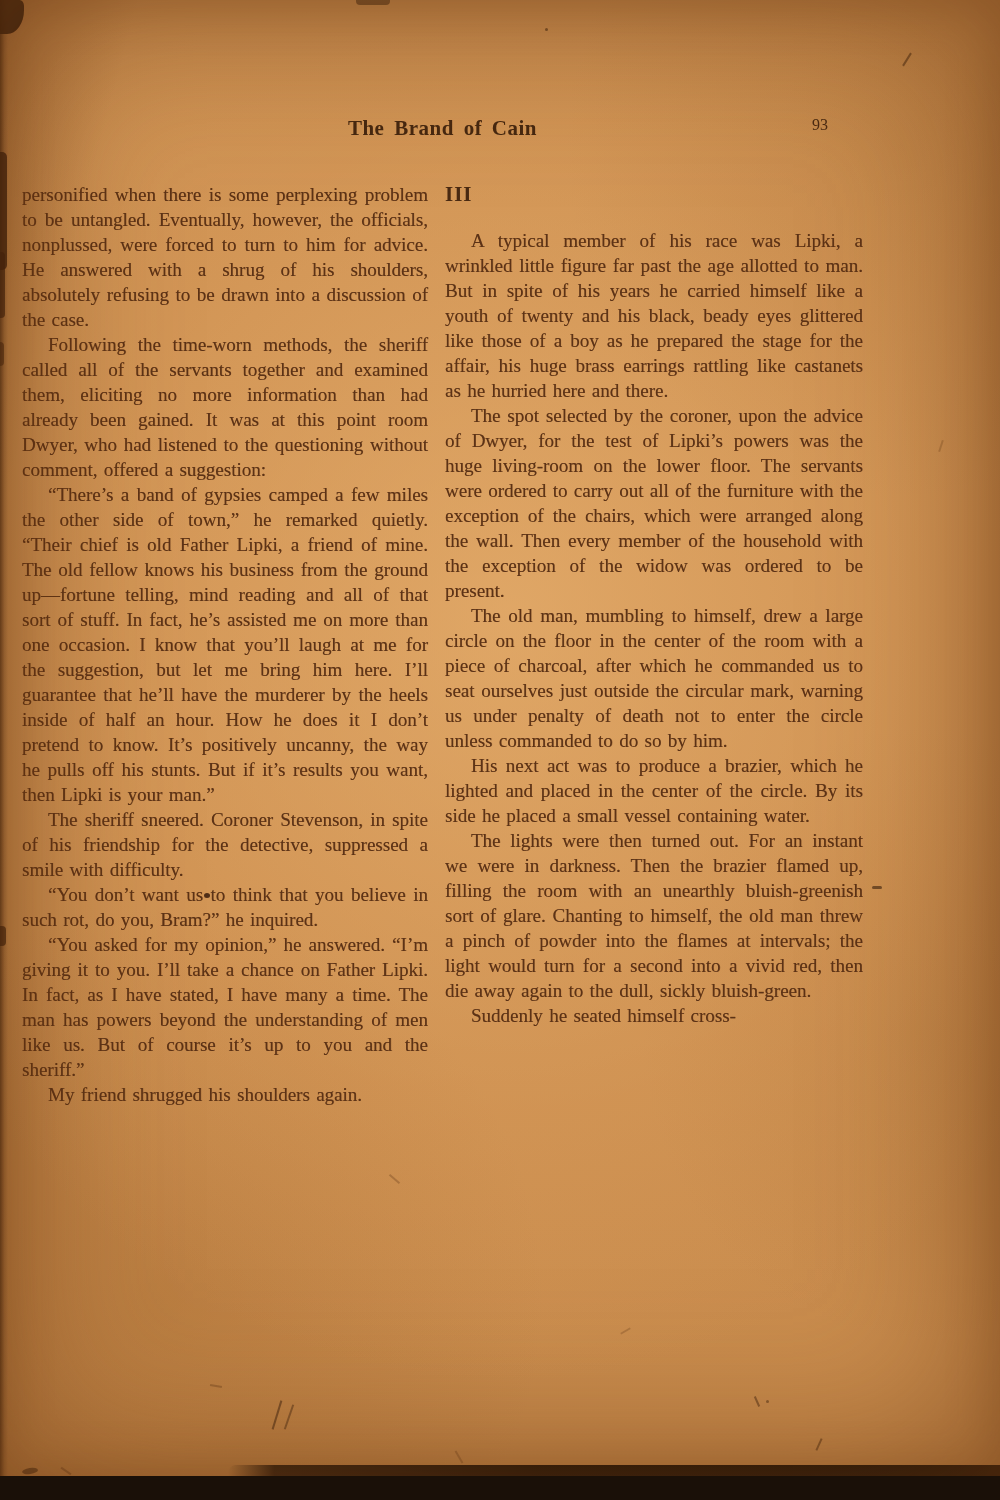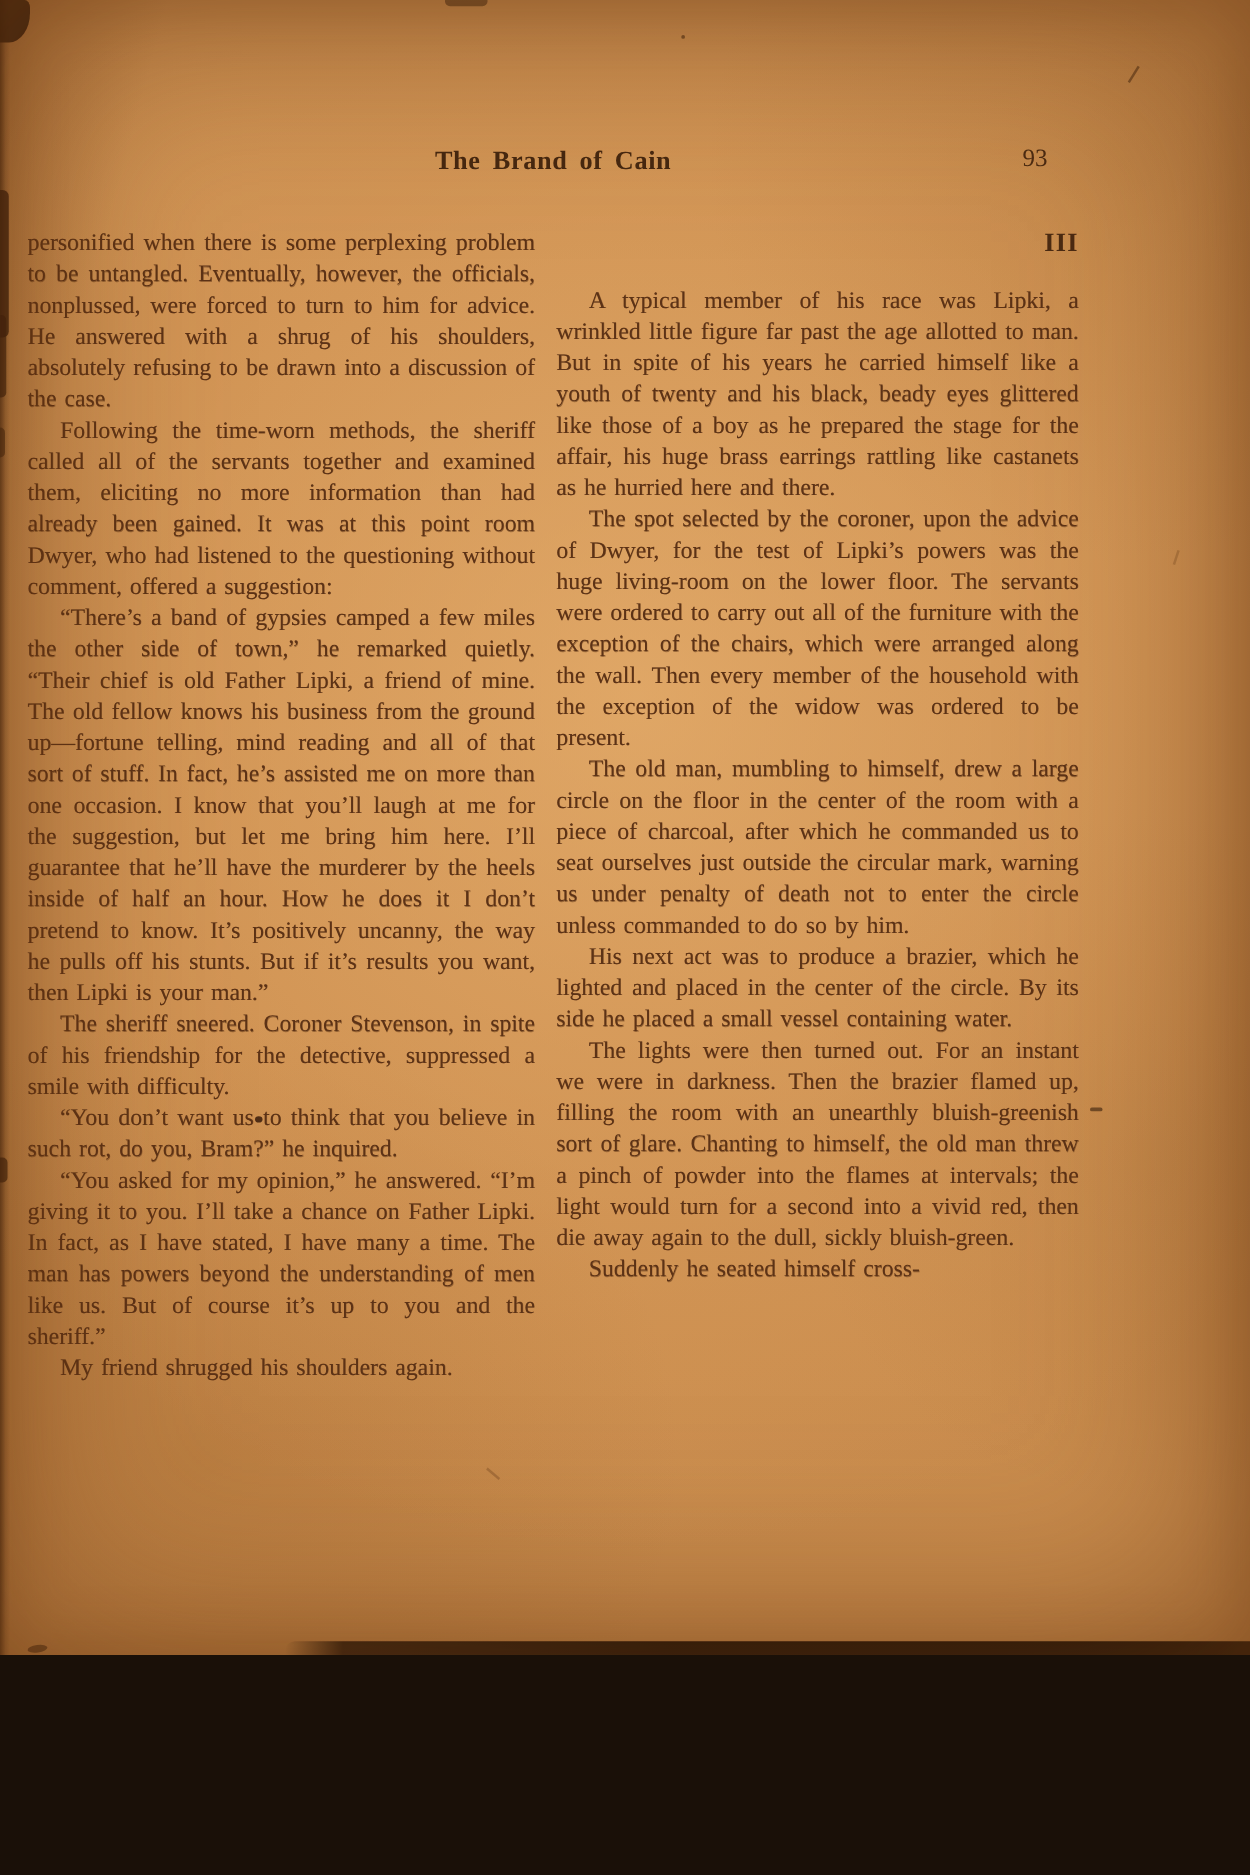--- a/index.html
+++ b/index.html
@@ -3,21 +3,21 @@
 <meta charset="utf-8">
 <style>
   html, body { margin: 0; padding: 0; }
   body {
     width: 1000px; height: 1500px;
     font-family: "Liberation Serif", "DejaVu Serif", serif;
     background: #1a1008;
   }
   .page {
     position: relative;
-    width: 1000px; height: 1324px;
+    width: 1000px; height: 1476px;
     overflow: hidden;
     background-color: #cd9152;
     background-image:
       radial-gradient(95% 72% at 51% 42%, rgba(240,186,120,0.55) 0%, rgba(224,162,96,0.30) 46%, rgba(0,0,0,0) 72%),
       radial-gradient(55% 38% at 16% 88%, rgba(146,88,34,0.28), rgba(0,0,0,0) 70%),
       radial-gradient(48% 34% at 90% 10%, rgba(148,92,38,0.26), rgba(0,0,0,0) 70%),
       radial-gradient(40% 30% at 92% 70%, rgba(150,95,40,0.18), rgba(0,0,0,0) 70%),
       linear-gradient(105deg, rgba(112,60,20,0.30) 0%, rgba(0,0,0,0) 10%),
       linear-gradient(#cd9152, #c98c4d);
   }
@@ -39,40 +39,40 @@
   .header { position: relative; height: 30px; }
   .title {
     text-align: center;
     font-weight: bold;
     font-size: 21px;
     letter-spacing: 0.5px;
     word-spacing: 4px;
     color: #452710;
   }
   .pagenum {
-    position: absolute; right: 25px; top: 0;
-    font-size: 20px;
+    position: absolute; right: 35px; top: 0;
+    font-size: 16px;
     color: #4a2a12;
   }
 
   .columns { display: flex; gap: 17px; margin-top: 36px; }
   .col { font-size: 19px; line-height: 25px; text-align: justify; }
   .col.left  { width: 406px; }
   .col.right { width: 418px; }
 
   .col p {
     margin: 0;
     text-indent: 26px;
     word-spacing: 1.6px;
     text-shadow: 0.3px 0.3px 0.5px rgba(78,40,14,0.45);
   }
   .col p.noindent { text-indent: 0; }
 
   .section-heading {
-    text-align: right;
+    text-align: left;
     font-size: 21px;
     font-weight: 600;
     letter-spacing: 1px;
     color: #4a2a12;
     margin-bottom: 21px;
   }
   .smallcaps { font-variant: small-caps; letter-spacing: 0.06em; }
 
   
   .artifact { position: absolute; pointer-events: none; }

